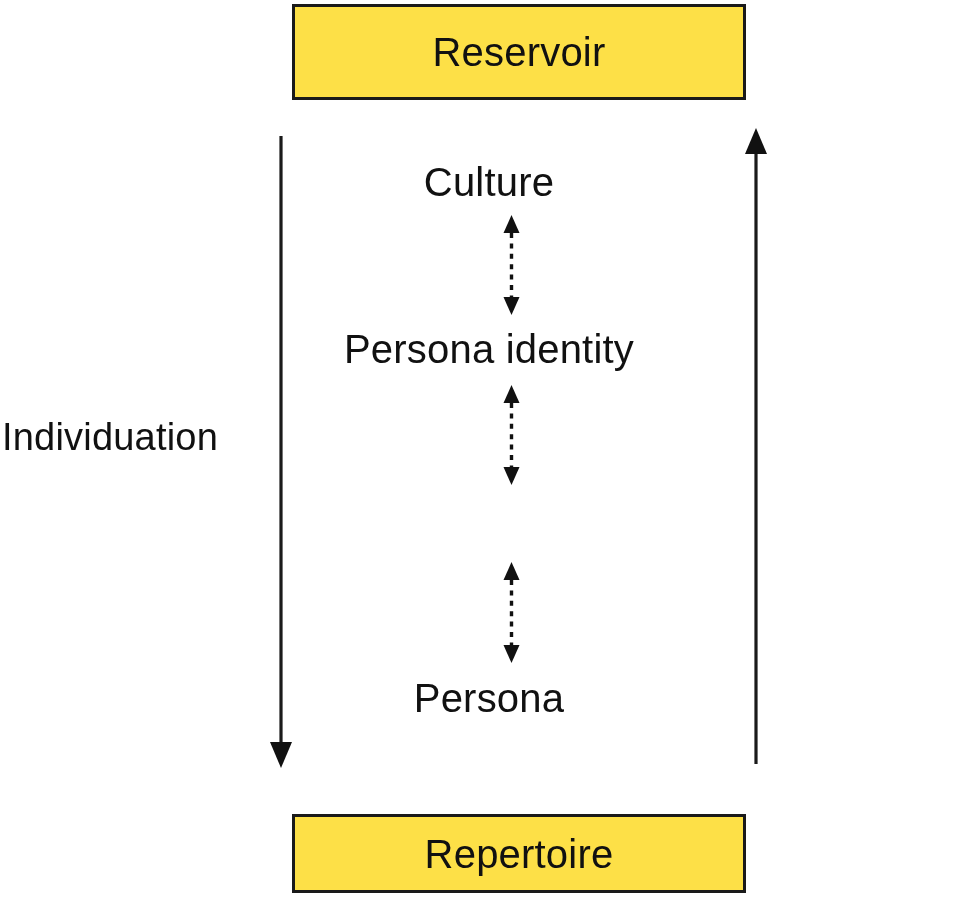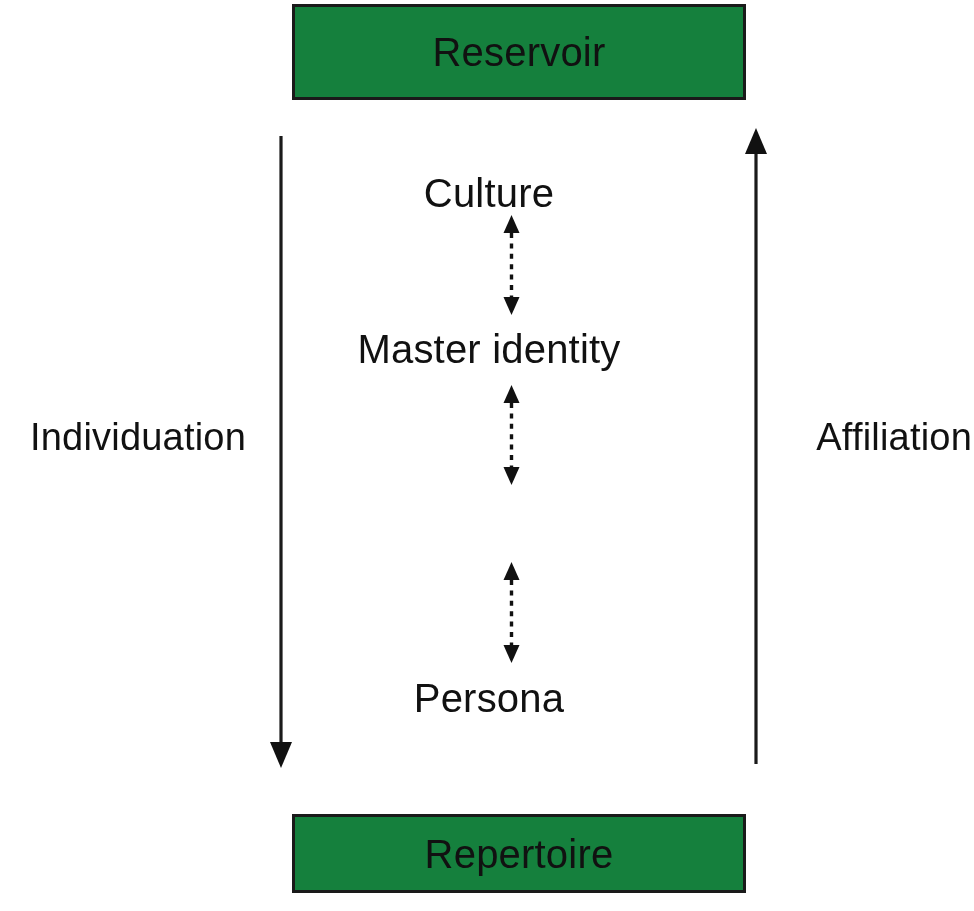--- a/index.html
+++ b/index.html
@@ -18,21 +18,21 @@
     height: 911px;
     background: #ffffff;
     overflow: hidden;
   }
 
   
   .node-box {
     position: absolute;
     box-sizing: border-box;
     border: 3px solid #1a1a1a;
-    background: #15803d;
+    background: #fde047;
     display: flex;
     align-items: center;
     justify-content: center;
   }
   .node-box .box-label {
     font-size: 40px;
     line-height: 1;
     color: #111111;
     letter-spacing: 0.2px;
   }
@@ -59,21 +59,21 @@
     line-height: 1;
     color: #111111;
     letter-spacing: 0.2px;
     white-space: nowrap;
   }
   
   .level-label > span {
     position: relative;
     left: 2px;
   }
-  #label-culture        { top: 162px; margin-top: 11px; }
+  #label-culture        { top: 162px; }
   #label-master-identity{ top: 329px; }
   #label-sub-culture    { top: 498px; }
   #label-persona        { top: 678px; }
 
   
   .dashed-arrow {
     position: absolute;
     left: 494px;
     width: 36px;
   }
@@ -102,21 +102,20 @@
     position: absolute;
     font-size: 38px;
     line-height: 1;
     color: #111111;
     letter-spacing: 0.2px;
     white-space: nowrap;
   }
   #label-individuation {
     left: 2px;
     top: 418px;
-    margin-left: 28px;
   }
   #label-affiliation {
     right: 2px;
     top: 418px;
   }
 </style>
 </head>
 <body>
 
 <div id="canvas">
@@ -131,21 +130,21 @@
 
   <div class="dashed-arrow" id="arrow-culture-master">
     <svg width="36" height="102" viewBox="0 0 36 102" xmlns="http://www.w3.org/2000/svg">
       <polygon points="17.5,1 25.5,19 9.5,19" fill="#111111"></polygon>
       <polygon points="17.5,101 25.5,83 9.5,83" fill="#111111"></polygon>
       <line x1="17.5" y1="19" x2="17.5" y2="83" stroke="#111111" stroke-width="3.4" stroke-dasharray="5 5.4"></line>
     </svg>
   </div>
 
   <div class="level-label" id="label-master-identity">
-    <span>Master identity</span>
+    <span>Persona identity</span>
   </div>
 
   <div class="dashed-arrow" id="arrow-master-sub">
     <svg width="36" height="102" viewBox="0 0 36 102" xmlns="http://www.w3.org/2000/svg">
       <polygon points="17.5,1 25.5,19 9.5,19" fill="#111111"></polygon>
       <polygon points="17.5,101 25.5,83 9.5,83" fill="#111111"></polygon>
       <line x1="17.5" y1="19" x2="17.5" y2="83" stroke="#111111" stroke-width="3.4" stroke-dasharray="5 5.4"></line>
     </svg>
   </div>
 
@@ -175,15 +174,14 @@
 
   <span class="side-label" id="label-individuation">Individuation</span>
 
   <div id="arrow-affiliation">
     <svg width="46" height="650" viewBox="0 0 46 650" xmlns="http://www.w3.org/2000/svg">
       <line x1="23" y1="32" x2="23" y2="644" stroke="#1a1a1a" stroke-width="3.2"></line>
       <polygon points="23,8 34,34 12,34" fill="#111111"></polygon>
     </svg>
   </div>
 
-  <span class="side-label" id="label-affiliation">Affiliation</span>
 
 </div>
 
 </body></html>

